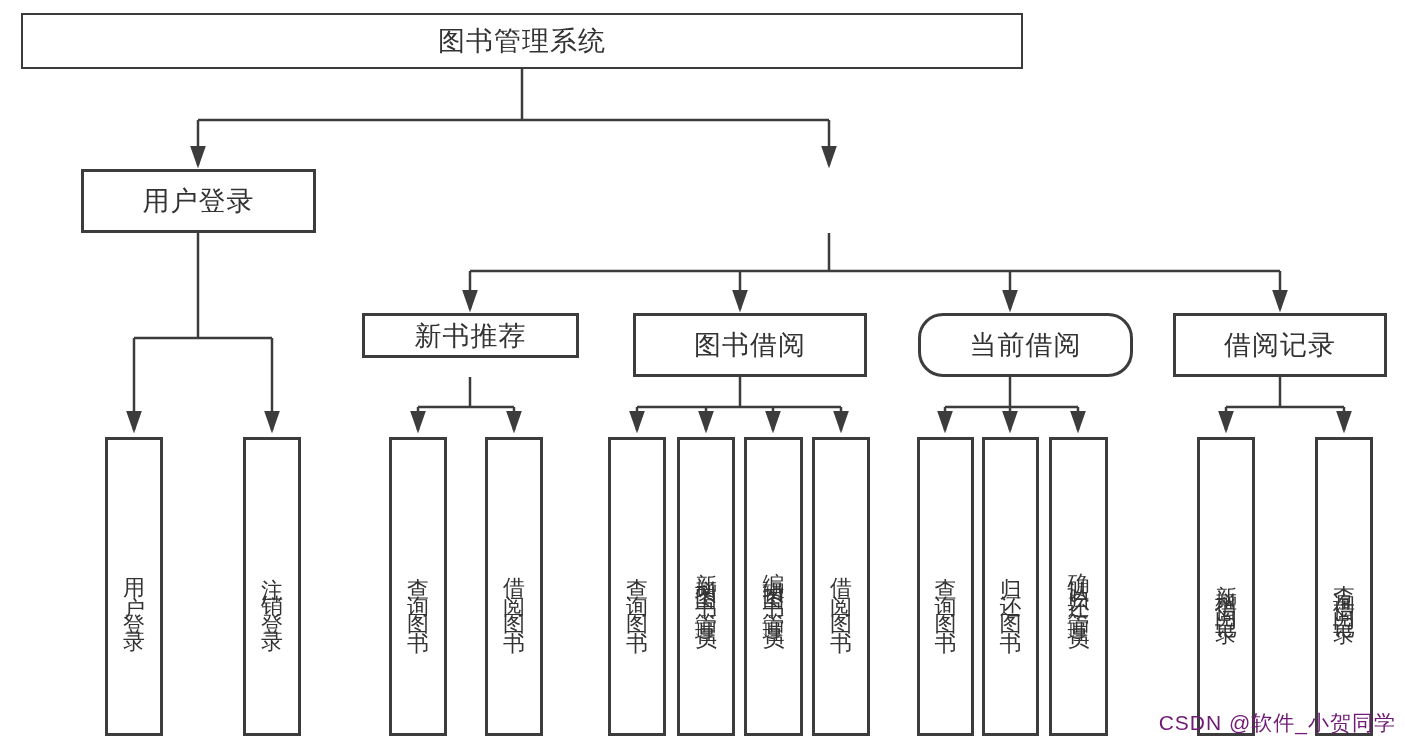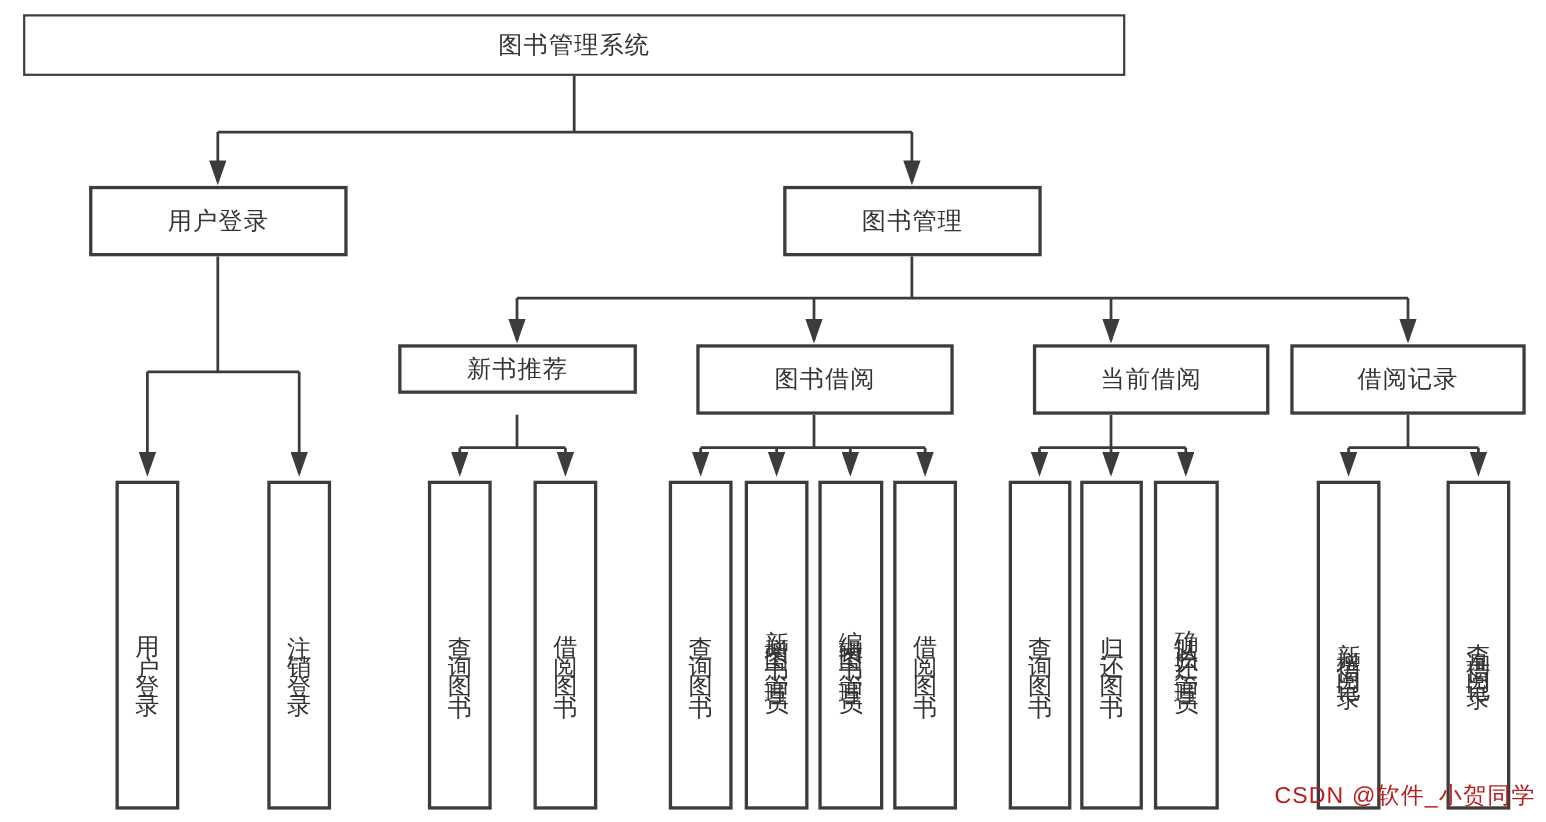--- a/index.html
+++ b/index.html
@@ -20,21 +20,21 @@
   .ln { fill: none; stroke: #3c3c3c; stroke-width: 2.5; }
   .node {
     position: absolute;
     box-sizing: border-box;
     background: #ffffff;
     border: 3px solid #3c3c3c;
     display: flex;
     align-items: center;
     justify-content: center;
     color: #333333;
-    font-size: 22px;
+    font-size: 27px;
     letter-spacing: 1px;
     white-space: nowrap;
   }
   .node.root { border-width: 2px; }
   .node.leaf { font-size: 22px; }
   .vtext {
     writing-mode: vertical-rl;
     text-orientation: mixed;
     letter-spacing: 8px;
     margin-bottom: -8px;
@@ -42,21 +42,21 @@
   }
   .vtext.loose {
     letter-spacing: 18px;
     margin-bottom: -18px;
   }
   .watermark {
     position: absolute;
     right: 9px;
     top: 709px;
     font-size: 21px;
-    color: #b91c1c;
+    color: #701a75;
     letter-spacing: 1px;
     white-space: nowrap;
     z-index: 5;
   }
 </style>
 </head>
 <body>
 
 <div class="canvas">
 
@@ -101,31 +101,28 @@
     <path class="ln" d="M1344,407 V430" marker-end="url(#arr)"></path>
   </svg>
 
   <div class="node root" style="left:21px; top:13px; width:1002px; height:56px;">
     <span>图书管理系统</span>
   </div>
 
   <div class="node" style="left:81px; top:169px; width:235px; height:64px;">
     <span>用户登录</span>
   </div>
-  <div class="node" style="left:712px; top:169px; width:235px; height:64px;">
-    <span>图书管理</span>
-  </div>
 
   <div class="node" style="left:362px; top:313px; width:217px; height:45px;">
     <span>新书推荐</span>
   </div>
   <div class="node" style="left:633px; top:313px; width:234px; height:64px;">
     <span>图书借阅</span>
   </div>
-  <div class="node" style="left:939px; top:313px; width:215px; height:64px;">
+  <div class="node" style="left:918px; top:313px; width:215px; height:64px;border-radius:25px;">
     <span>当前借阅</span>
   </div>
   <div class="node" style="left:1173px; top:313px; width:214px; height:64px;">
     <span>借阅记录</span>
   </div>
 
   <div class="node leaf" style="left:105px; top:437px; width:58px; height:299px;">
     <span class="vtext loose">用户登录</span>
   </div>
   <div class="node leaf" style="left:243px; top:437px; width:58px; height:299px;">

